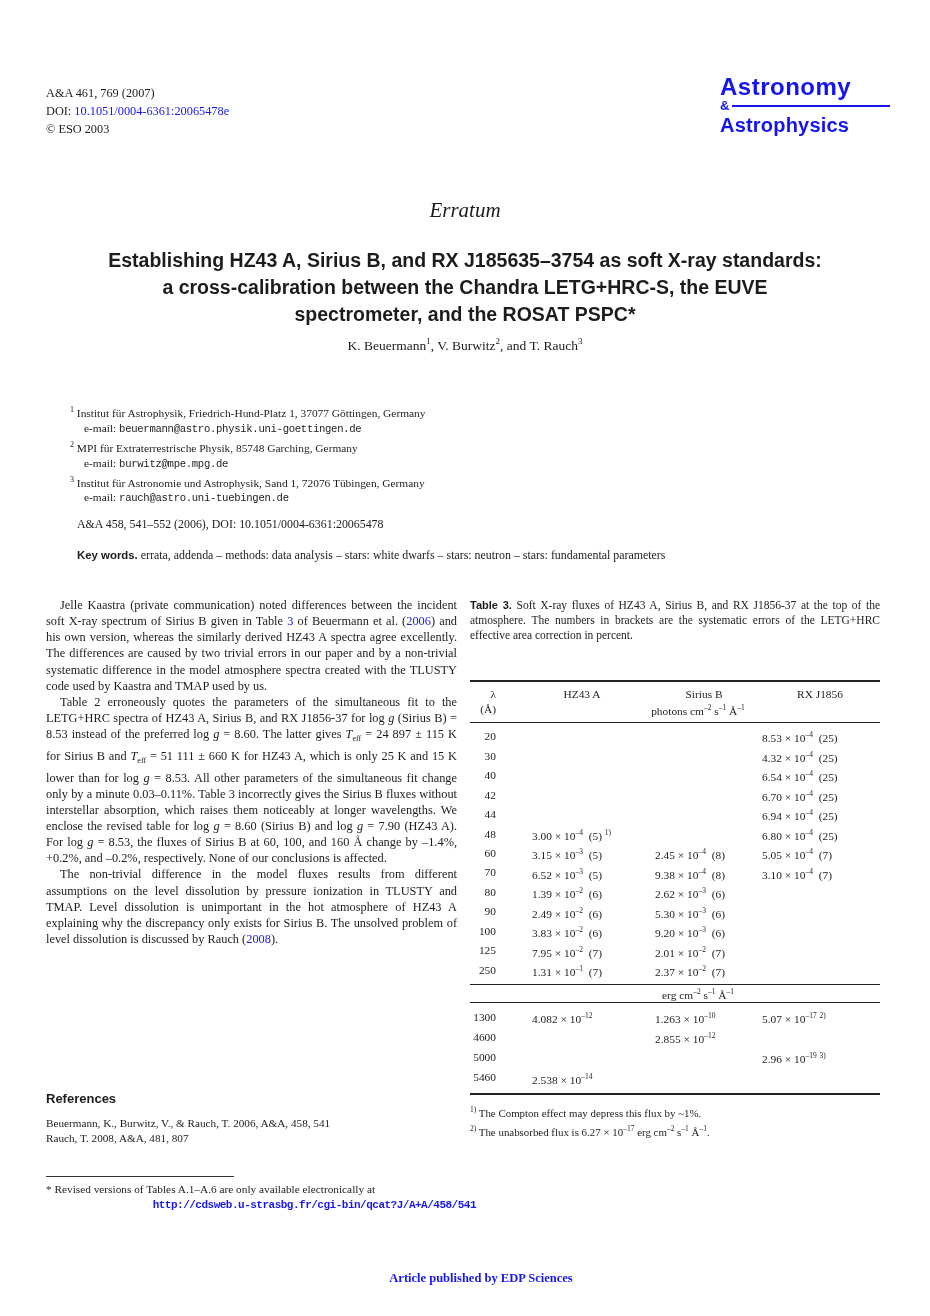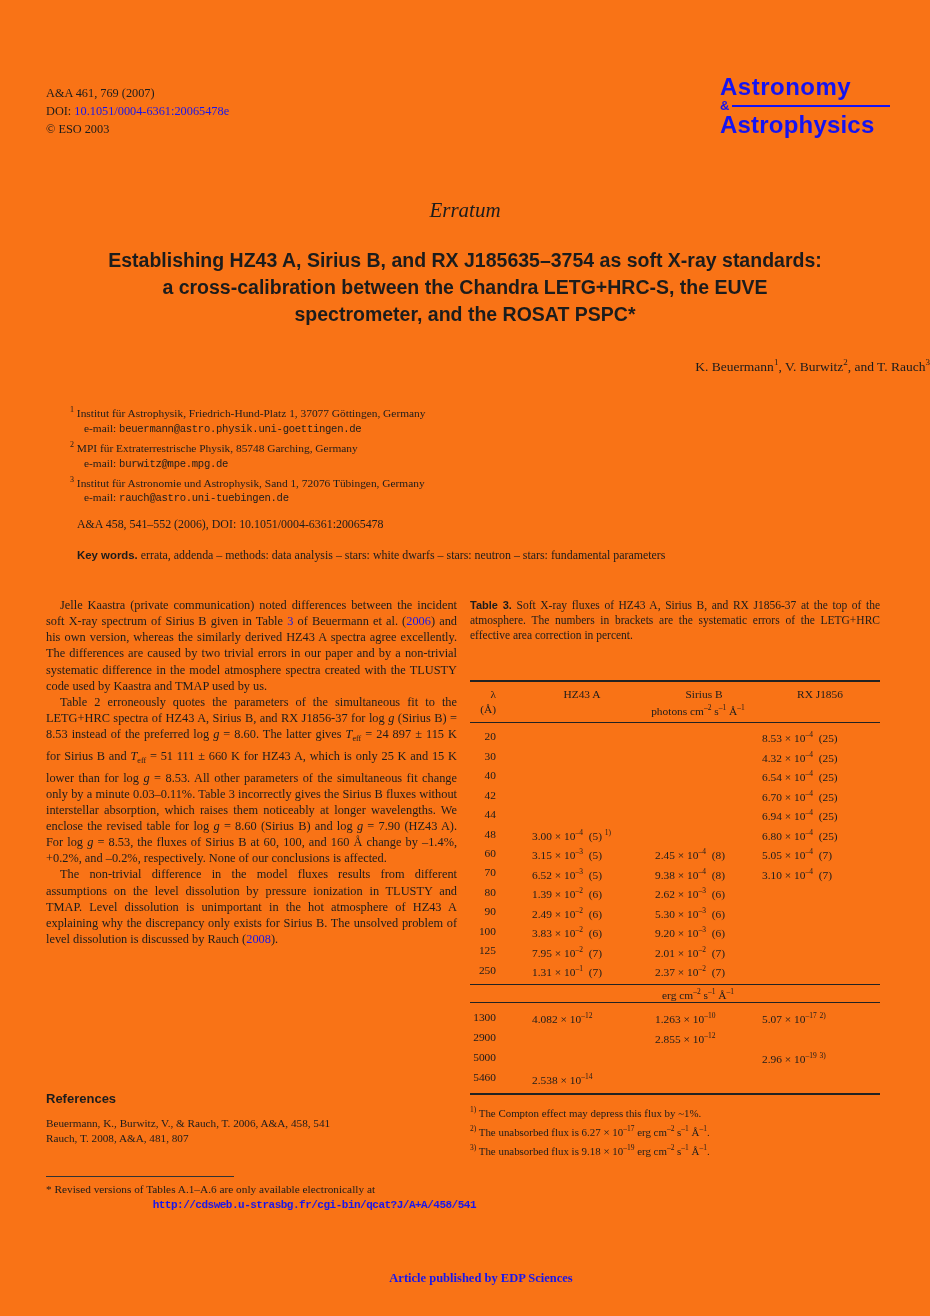--- a/index.html
+++ b/index.html
@@ -1,40 +1,40 @@
 <!DOCTYPE html>
 <html><head>
 <meta charset="utf-8">
 <style>
   html,body{margin:0;padding:0;background:#e8e8e8;}
   .page{
-    position:relative;width:930px;height:1316px;margin:0 auto;background:#f97316;
+    position:relative;width:930px;height:1316px;margin:0 auto;background:#ffffff;
     font-family:"Liberation Serif","DejaVu Serif",serif;color:#1c1c1c;overflow:hidden;
   }
   .blue{color:#1717ee;text-align:right;}
   a,.link{color:#1717ee;text-decoration:none;cursor:pointer;}
 
   
   .hdr-left{position:absolute;left:46px;top:84px;font-size:12.3px;line-height:18px;}
 
   
   .logo{position:absolute;left:688px;top:74px;width:170px;color:#1414f2;
         font-family:"Liberation Sans","DejaVu Sans",sans-serif;font-weight:bold;margin-left:32px;}
   .logo .l1{font-size:24px;line-height:26px;letter-spacing:0.5px;}
   .logo .mid{display:flex;align-items:center;height:12px;}
   .logo .amp{font-size:13px;line-height:12px;margin-right:3px;}
   .logo .rule{flex:1;border-top:2.5px solid #1414f2;}
-  .logo .l2{font-size:24px;line-height:26px;letter-spacing:0.2px;}
+  .logo .l2{font-size:20px;line-height:26px;letter-spacing:0.2px;}
 
   .erratum{position:absolute;left:0;top:198px;width:100%;text-align:center;
            font-style:italic;font-size:21px;}
   .title{position:absolute;left:105px;top:247px;width:720px;text-align:center;
          font-weight:bold;font-size:19.5px;line-height:27px;
          font-family:"Liberation Sans","DejaVu Sans",sans-serif;}
-  .authors{position:absolute;left:0;top:357px;width:100%;text-align:right;font-size:13.5px;}
+  .authors{position:absolute;left:0;top:336px;width:100%;text-align:center;font-size:13.5px;}
   .authors sup{font-size:9px;}
 
   .affil{position:absolute;left:70px;top:402px;width:600px;font-size:11.4px;line-height:15px;}
   .aff{padding-left:14px;text-indent:-14px;}
   .aff sup{font-size:8px;}
   .aff-email{padding-left:14px;}
   .aff-email .em{font-family:"Liberation Mono","DejaVu Sans Mono",monospace;font-size:10.6px;letter-spacing:-0.3px;}
 
   .origref{position:absolute;left:77px;top:517px;font-size:11.9px;}
   .keywords{position:absolute;left:77px;top:548px;width:795px;font-size:11.9px;}
@@ -248,21 +248,21 @@
         </tr>
       </tbody>
       <tbody id="erg-body">
           <tr>
             <td class="lam">1300</td>
             <td class="c1">4.082 × 10<sup>–12</sup></td>
             <td class="c2">1.263 × 10<sup>–10</sup></td>
             <td class="c3">5.07 × 10<sup>–17</sup> <sup>2)</sup></td>
           </tr>
           <tr>
-            <td class="lam">2900</td>
+            <td class="lam">4600</td>
             <td class="c1"></td>
             <td class="c2">2.855 × 10<sup>–12</sup></td>
             <td class="c3"></td>
           </tr>
           <tr>
             <td class="lam">5000</td>
             <td class="c1"></td>
             <td class="c2"></td>
             <td class="c3">2.96 × 10<sup>–19</sup> <sup>3)</sup></td>
           </tr>
@@ -270,21 +270,20 @@
             <td class="lam">5460</td>
             <td class="c1">2.538 × 10<sup>–14</sup></td>
             <td class="c2"></td>
             <td class="c3"></td>
           </tr>
         </tbody>
     </table>
     <div class="tbl-notes" id="tbl-notes">
         <div><sup>1)</sup> The Compton effect may depress this flux by ~1%.</div>
         <div><sup>2)</sup> The unabsorbed flux is 6.27 × 10<sup>–17</sup> erg cm<sup>–2</sup> s<sup>–1</sup> Å<sup>–1</sup>.</div>
-        <div><sup>3)</sup> The unabsorbed flux is 9.18 × 10<sup>–19</sup> erg cm<sup>–2</sup> s<sup>–1</sup> Å<sup>–1</sup>.</div>
       </div>
   </div>
 
   <div class="refs">
     <h3>References</h3>
     <div id="ref-list">
         <div class="ref">Beuermann, K., Burwitz, V., &amp; Rauch, T. 2006, A&amp;A, 458, 541</div>
         <div class="ref">Rauch, T. 2008, A&amp;A, 481, 807</div>
       </div>
   </div>

